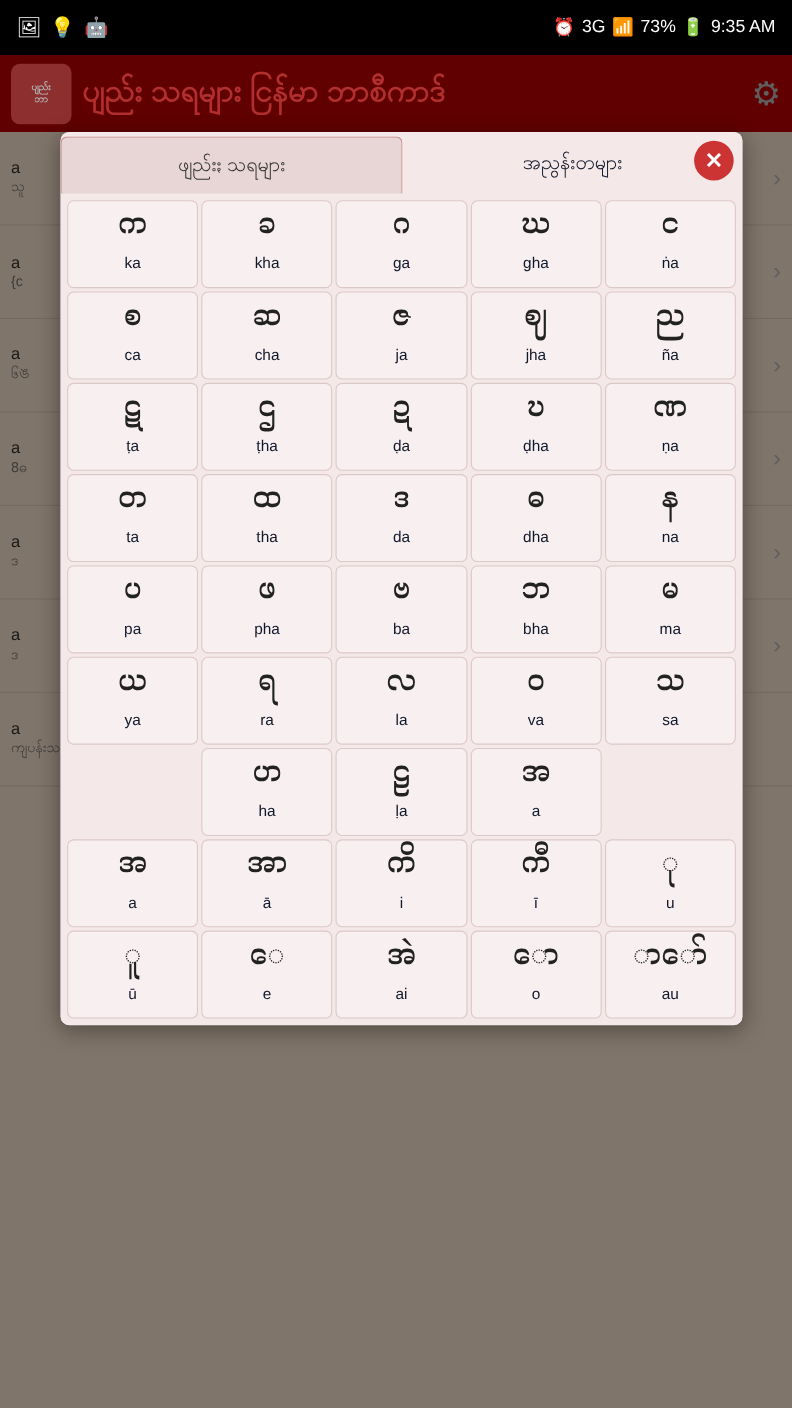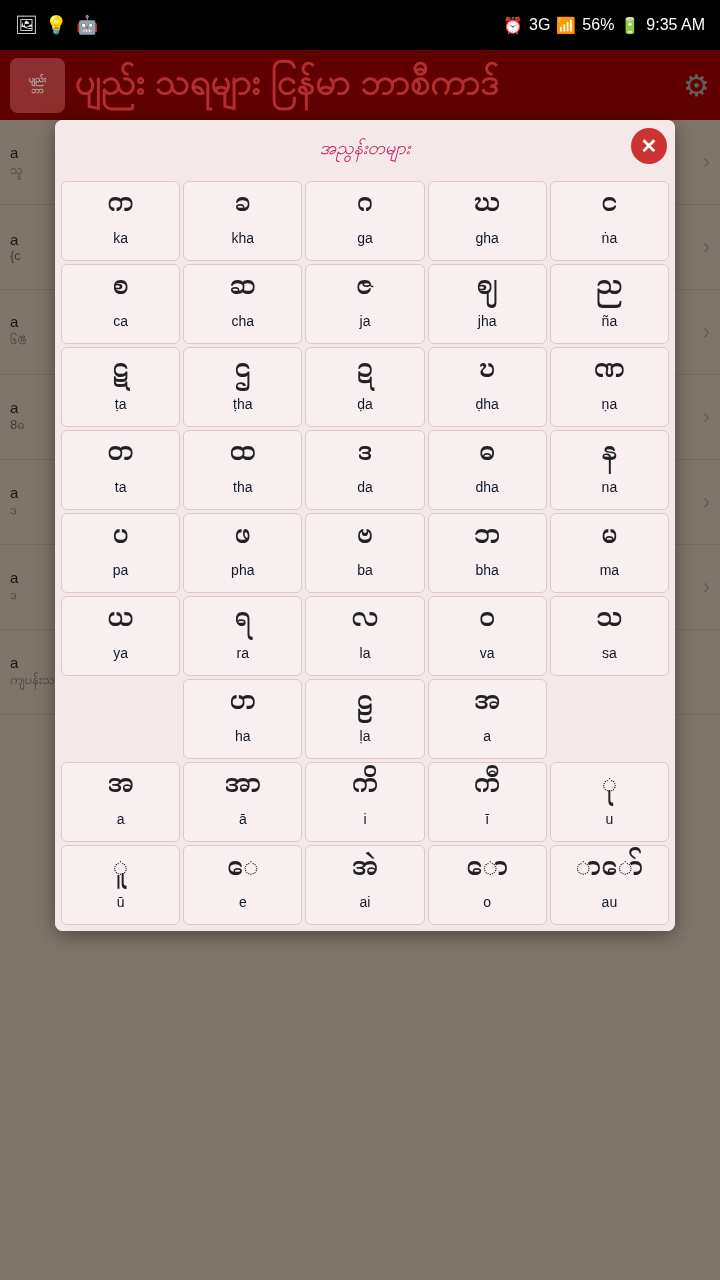--- a/index.html
+++ b/index.html
@@ -51,21 +51,21 @@
       border-radius: 8px;
       display: flex;
       align-items: center;
       justify-content: center;
       color: white;
       font-size: 11px;
       font-weight: bold;
     }
     .app-title {
       color: #ff4444;
-      font-size: 36px;
+      font-size: 28px;
       font-weight: bold;
       flex: 1;
     }
     .gear-icon-btn {
       color: #888;
       font-size: 30px;
       cursor: pointer;
     }
 
     
@@ -107,22 +107,21 @@
       cursor: pointer;
       border-radius: 6px 6px 0 0;
     }
     .modal-tab.active {
       background: #e8d5d5;
       border: 1px solid #c88;
       border-bottom: none;
       color: #333;
     }
     .modal-tab.inactive {
-      color: #be185d;
-      font-style: italic;
+      color: #0f172a;
     }
     .modal-close {
       position: absolute;
       right: 8px;
       top: 8px;
       width: 36px;
       height: 36px;
       background: #cc3333;
       border-radius: 50%;
       display: flex;
@@ -198,21 +197,21 @@
 <div class="status-bar">
   <div class="status-left">
     <span>🖼</span>
     <span>💡</span>
     <span>🤖</span>
   </div>
   <div class="status-right">
     <span>⏰</span>
     <span>3G</span>
     <span>📶</span>
-    <span>56%</span>
+    <span>73%</span>
     <span>🔋</span>
     <span>9:35 AM</span>
   </div>
 </div>
 
 <div class="app-bg">
 
   <div class="app-header">
     <div class="app-icon">
       <span style="font-size:9px; text-align:center; line-height:1.2;">ပျည်း<br>ဘာ</span>
@@ -270,20 +269,21 @@
         <div class="bg-item-sub">ကျပန်းသည်ဖြစ်သောကာ</div>
       </div>
     </div>
   </div>
 
   <div class="modal-overlay"></div>
 
   <div class="modal">
 
     <div class="modal-tabs">
+      <div class="modal-tab active">ဖျည်းႏ သရများ</div>
       <div class="modal-tab inactive">အညွန်းတများ</div>
       <div class="modal-close">✕</div>
     </div>
 
     <div class="grid">
 
       <div class="cell">
         <span class="cell-myanmar">က</span>
         <span class="cell-roman">ka</span>
       </div>

